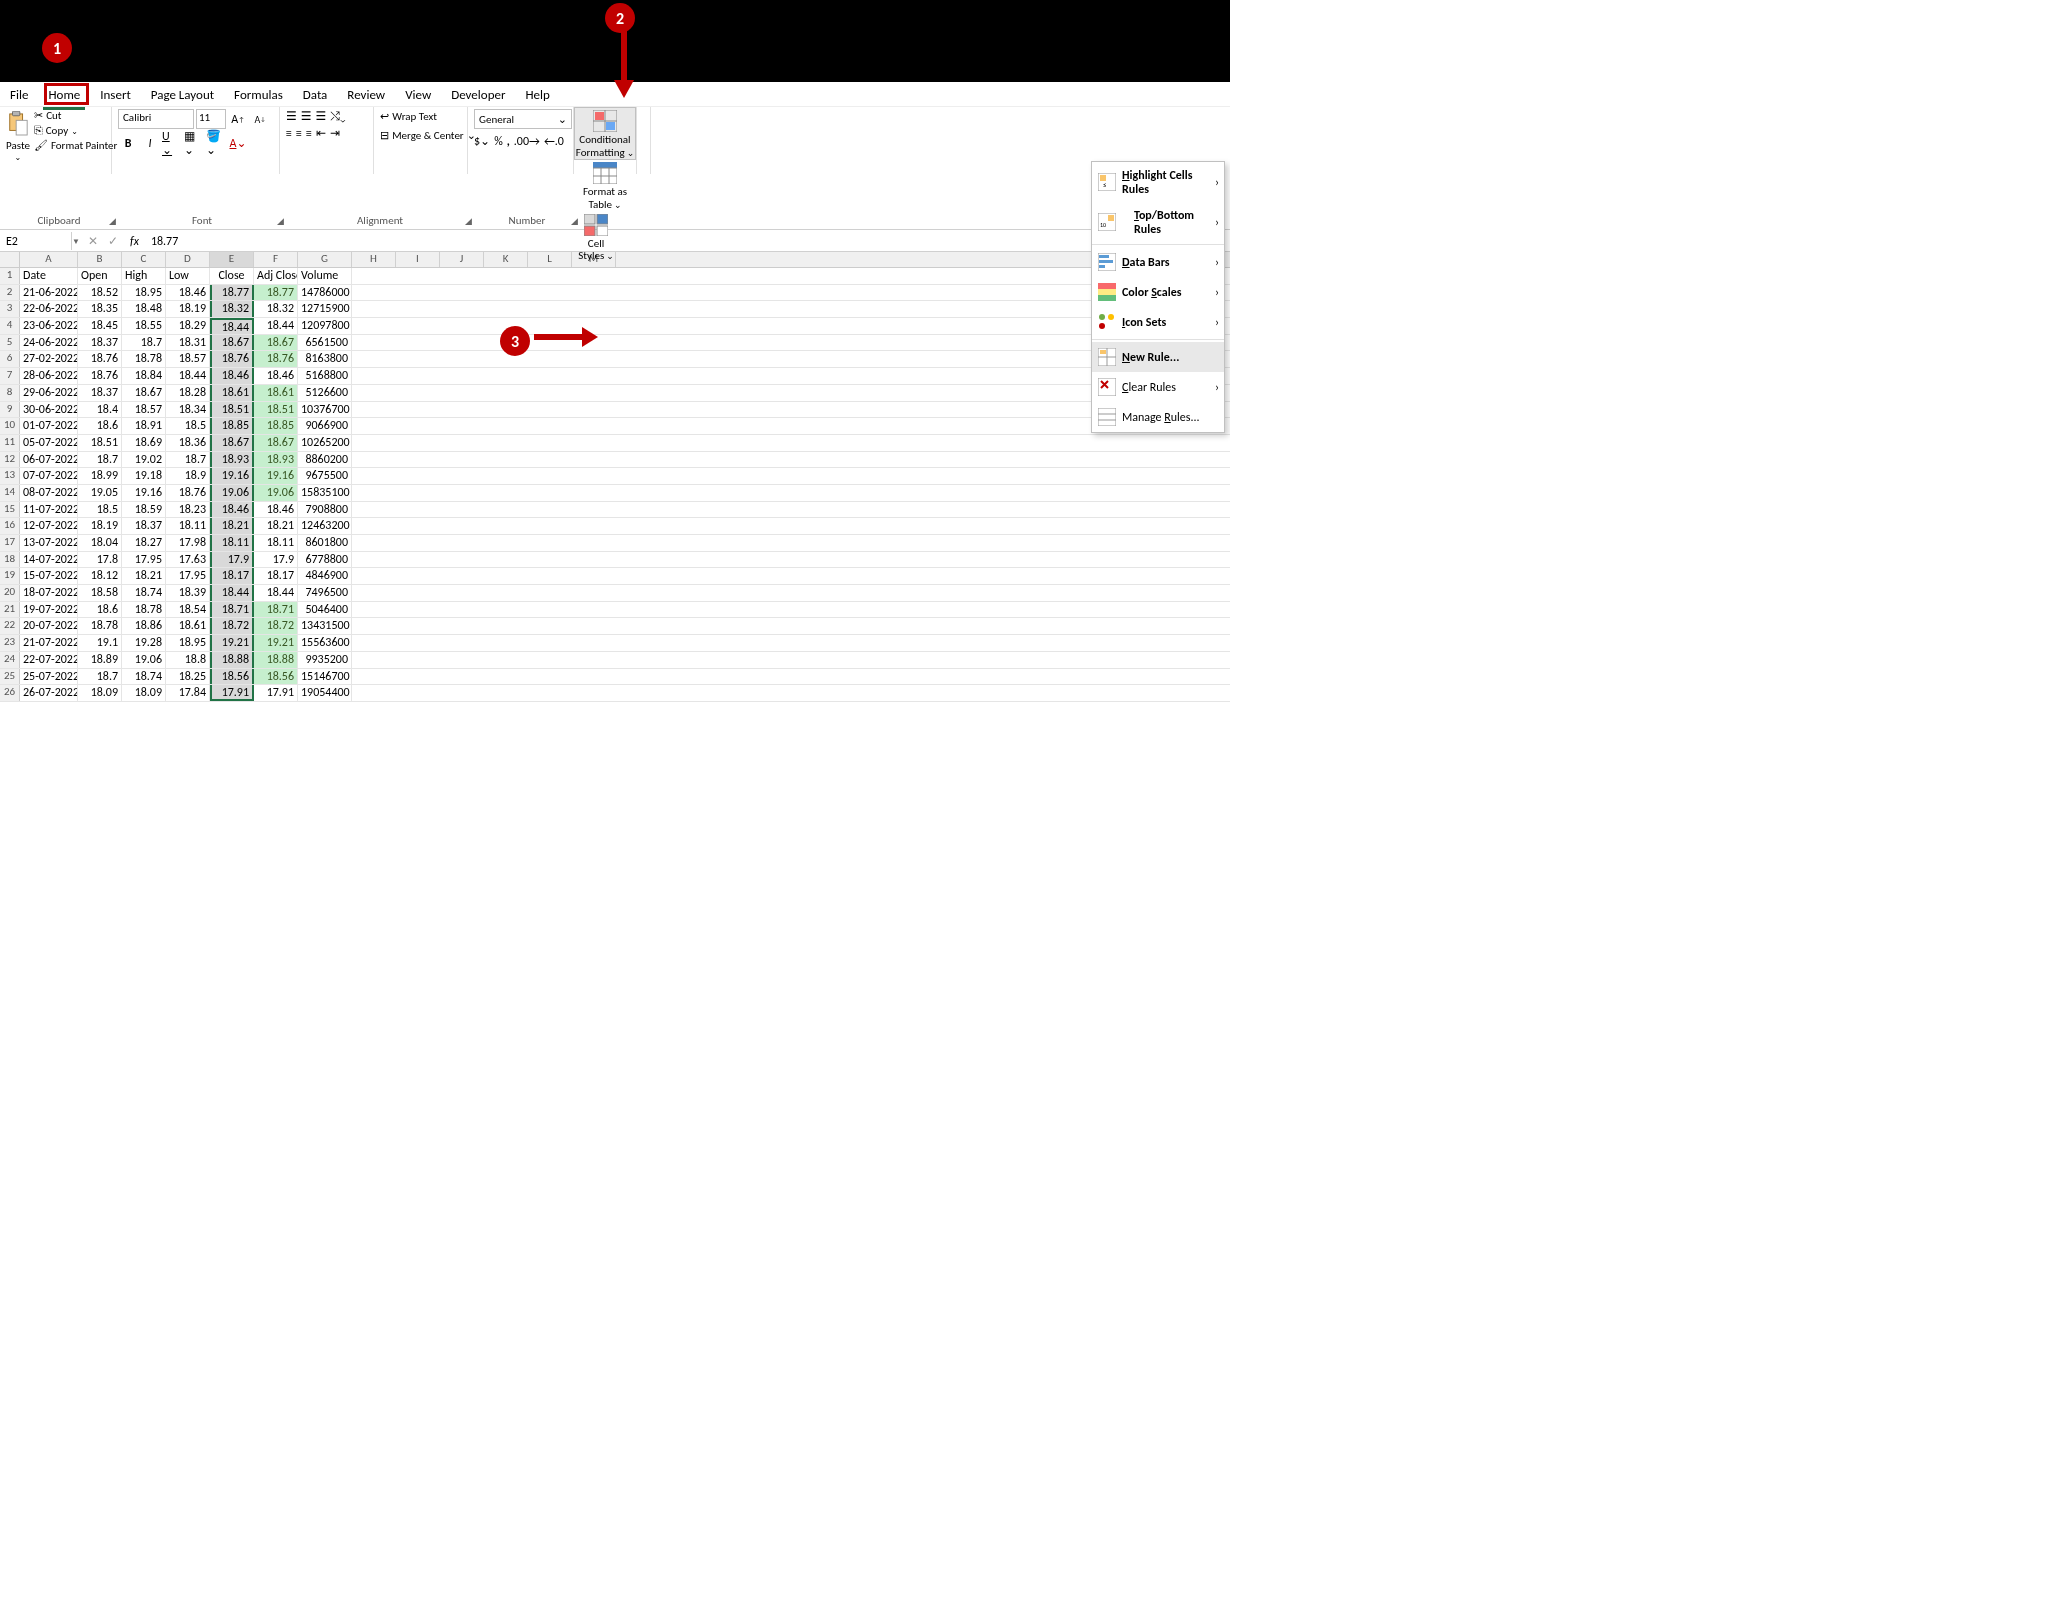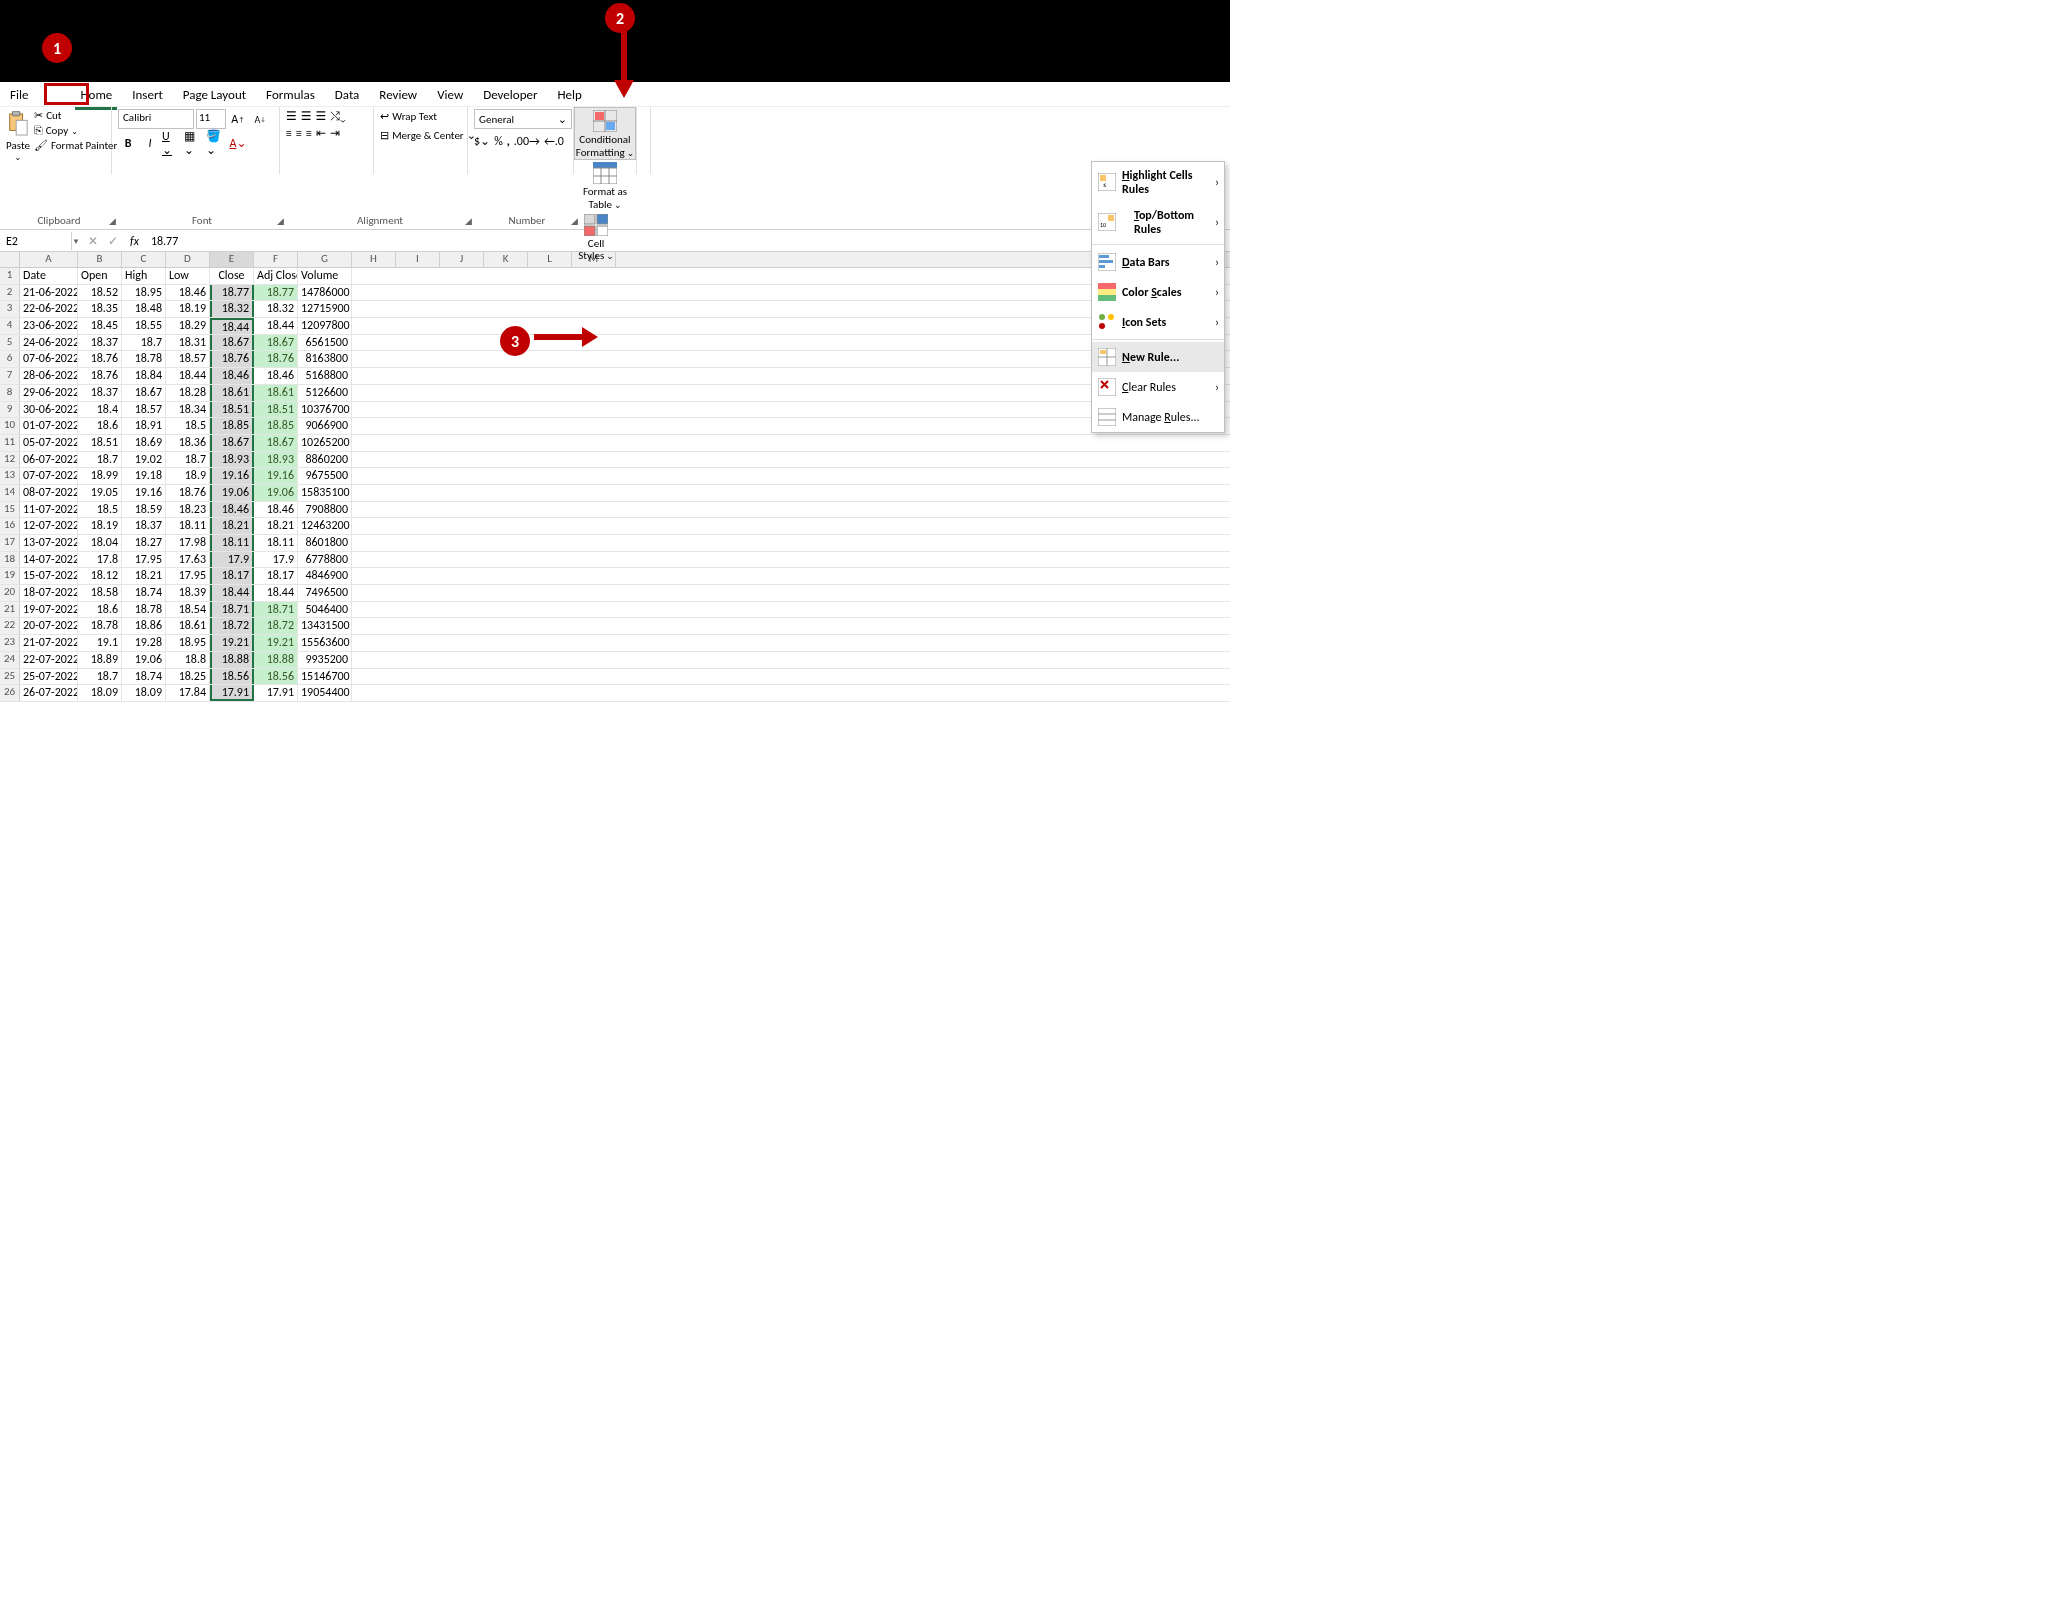--- a/index.html
+++ b/index.html
@@ -13,21 +13,21 @@
 .badge1-wrap { left: 42px; top: 33px; }
 .redbox { position: absolute; border: 3px solid #c00000; left: 44px; top: 83px; width: 45px; height: 22px; z-index: 50; }
 .badge2-wrap { left: 605px; top: 3px; }
 .arrow2 { position: absolute; left: 614px; top: 30px; }
 .badge3-wrap { left: 500px; top: 326px; }
 .arrow3 { position: absolute; left: 534px; top: 326px; }
 
 
 .tabs { display: flex; align-items: center; height: 24px; background: #fff; font-size: 13px; }
 .tab { padding: 3px 10px; cursor: default; position: relative; }
-.tab.active { font-weight: 400; margin-left: 32px; }
+.tab.active { font-weight: 400; }
 .tab.active::after { content:''; position:absolute; left:5px; right:5px; bottom:-5px; height:3px; background:#217346; }
 
 
 .ribbon { display: flex; align-items: stretch; height: 68px; border-top: 1px solid #eee; background: #fff; font-size: 12px; }
 .rgroup { border-right: 1px solid #e0e0e0; padding: 2px 6px 0 6px; position: relative; display: flex; flex-direction: column; }
 
 .clipboard-grp { width: 112px; display:flex; flex-direction:row; }
 .paste-btn { display:flex; flex-direction:column; align-items:center; width:36px; font-size:11px; }
 .paste-icon { width:22px; height:26px; margin:2px 0; }
 .clip-items { display:flex; flex-direction:column; gap:2px; font-size:11px; margin-left:4px; }
@@ -330,21 +330,21 @@
         <div class="cell cA txt">24-06-2022</div>
         <div class="cell cB num">18.37</div>
         <div class="cell cC num">18.7</div>
         <div class="cell cD num">18.31</div>
         <div class="cell cE num close-col sel-border-l sel-border-r">18.67</div>
         <div class="cell cF num adj-green">18.67</div>
         <div class="cell cG num">6561500</div>
       </div>
       <div class="row">
         <div class="rh">6</div>
-        <div class="cell cA txt">07-06-2022</div>
+        <div class="cell cA txt">27-02-2022</div>
         <div class="cell cB num">18.76</div>
         <div class="cell cC num">18.78</div>
         <div class="cell cD num">18.57</div>
         <div class="cell cE num close-col sel-border-l sel-border-r">18.76</div>
         <div class="cell cF num adj-green">18.76</div>
         <div class="cell cG num">8163800</div>
       </div>
       <div class="row">
         <div class="rh">7</div>
         <div class="cell cA txt">28-06-2022</div>

